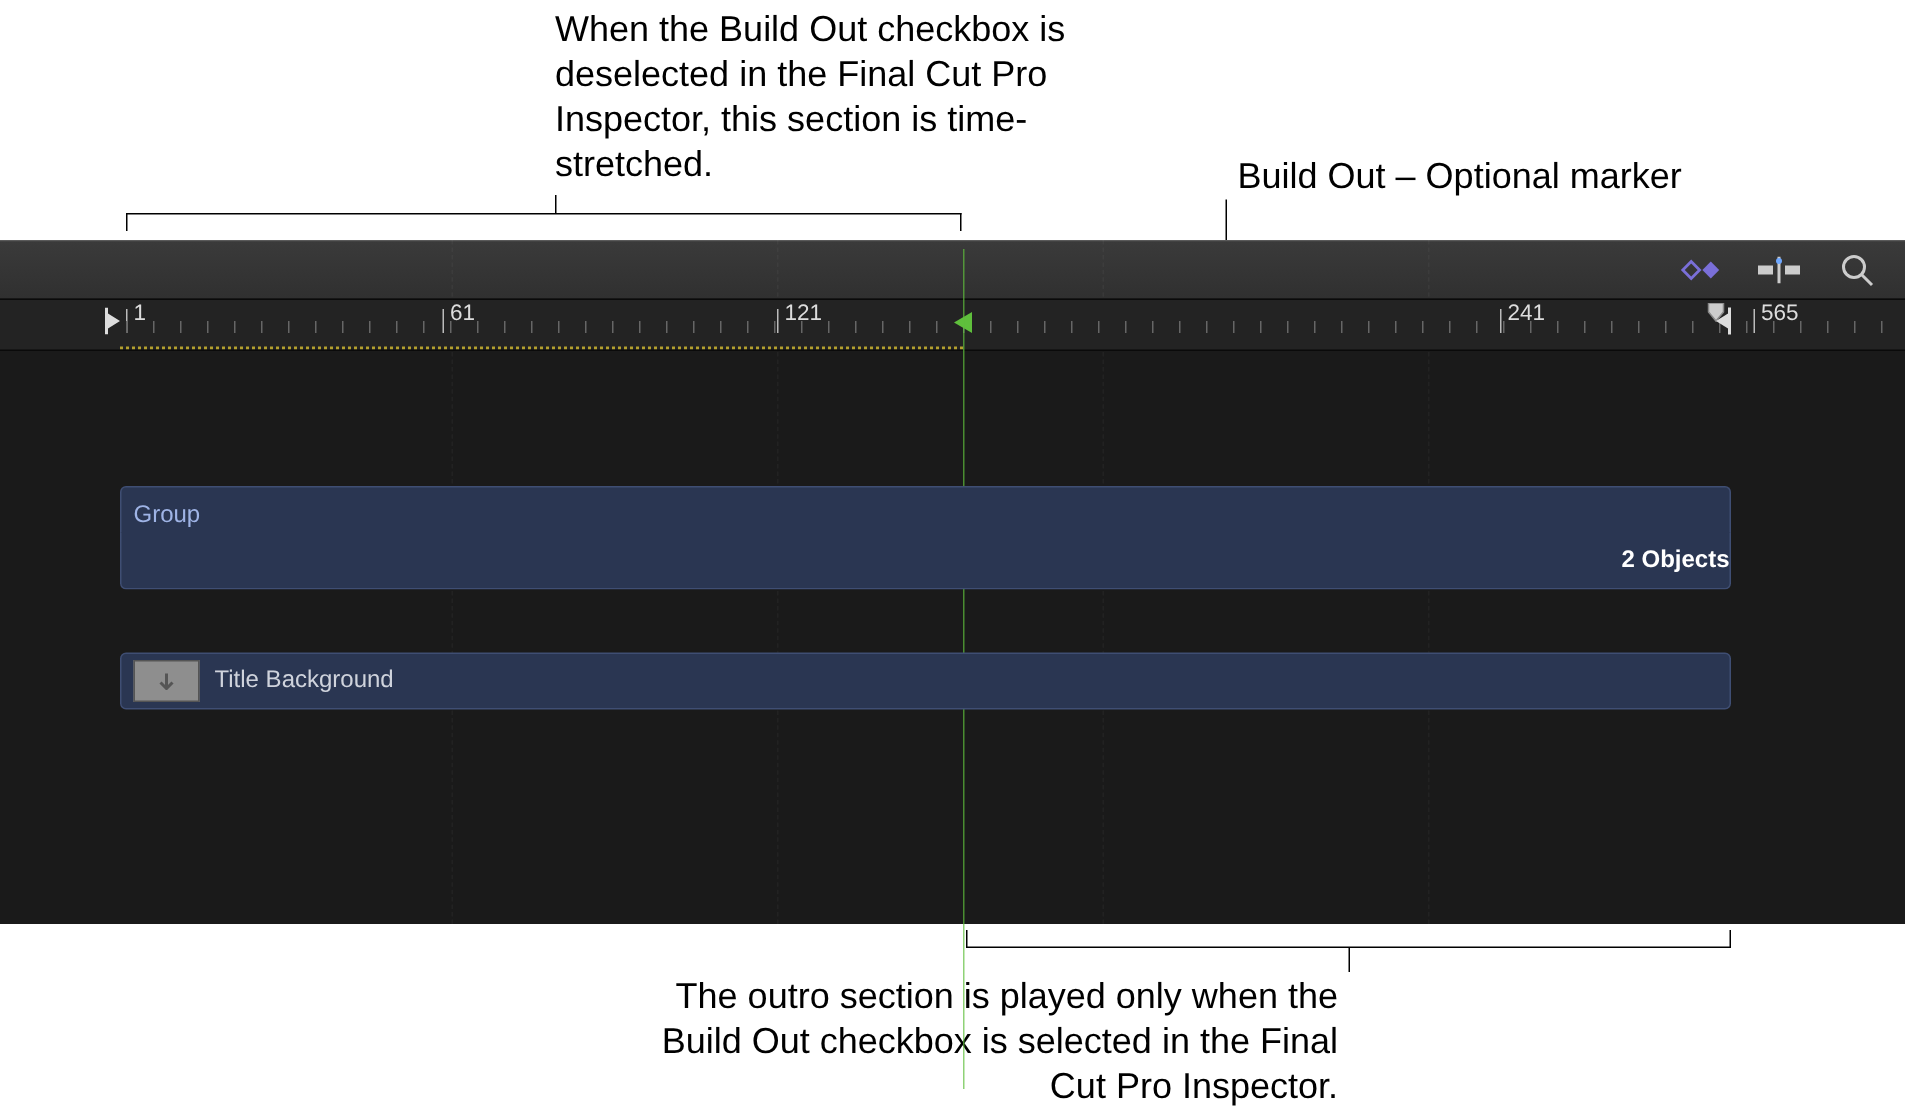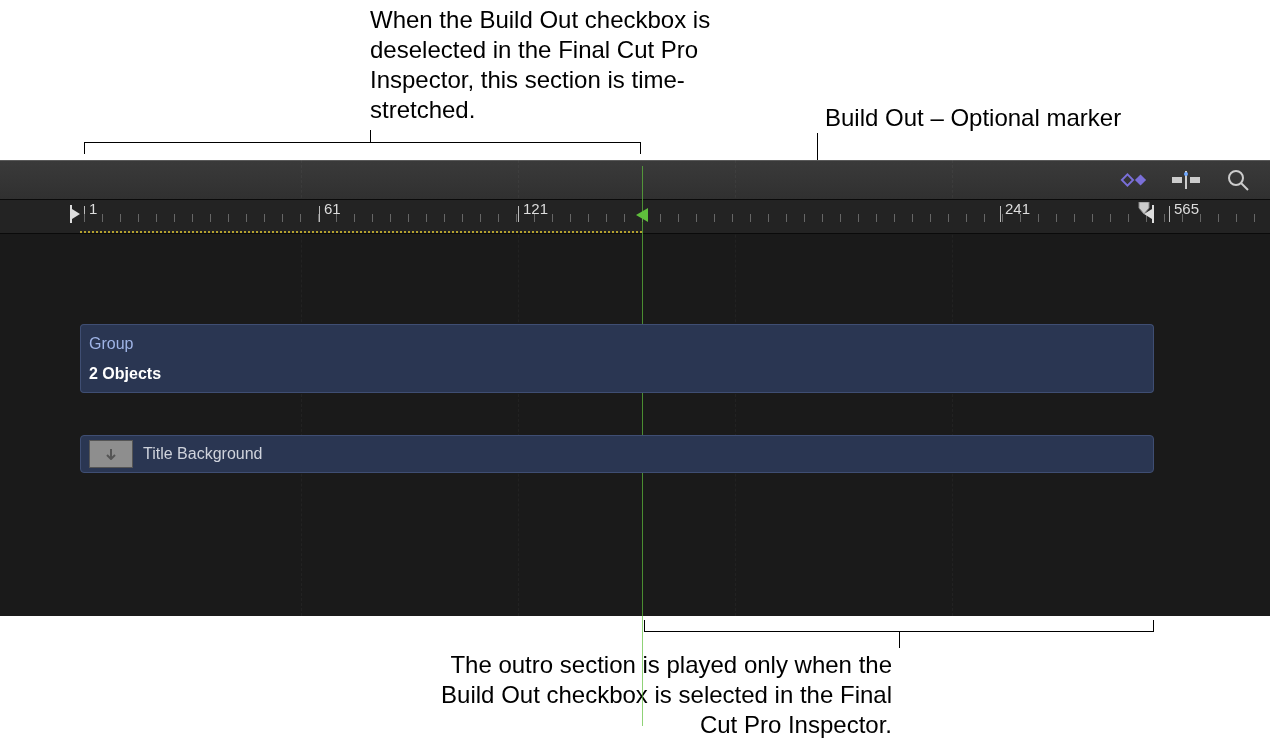--- a/index.html
+++ b/index.html
@@ -89,21 +89,21 @@
     border: 1px solid #3f4e73;
     border-radius: 4px;
     display:flex; align-items:center;
     padding-left: 8px;
     color:#cfd3dc;
     font-size:16px;
     margin-bottom: 6px;
   }
   .clip .title { white-space: nowrap; }
   .clip.group .titleA { color:#9fb4e6; margin-right: 0; }
-  .clip.group-row2 { border-top:none; border-top-left-radius:0; border-top-right-radius:0; margin-top:-7px; color:#fff; font-weight:600;}
+  .clip.group-row2 { border-top:none; border-top-left-radius:0; border-top-right-radius:0; margin-top:-7px; color:#fff; font-weight:600;justify-content:flex-end;}
   .clip.group-row1 { border-bottom:none; border-bottom-left-radius:0; border-bottom-right-radius:0; margin-bottom:0;}
   .gap { height: 24px; }
   .clip .hline { width:36px; height:0; border-top:2px solid #1c1c1c; margin-right:10px;}
   .thumb { width:44px; height:28px; background:#8e8e8e; border:1px solid #555; margin-right:10px; display:flex; align-items:center; justify-content:center;}
   .grid-v { position:absolute; top:0; bottom:0; width:0; border-left:1px dashed rgba(255,255,255,.04);}
 </style>
 </head>
 <body>
 
 <div class="callout" style="left:370px; top:5px; width:370px;">When the Build Out checkbox is deselected in the Final Cut Pro Inspector, this section is time-stretched.</div>
@@ -148,21 +148,21 @@
         <line x1="14" y1="14" x2="21" y2="21" stroke="#ccc" stroke-width="2"></line>
       </svg>
     </div>
   </div>
 
   <div class="ruler-wrap">
     <div class="ruler" id="ruler">
         <div class="tick-major" style="left: 4px;">
           <span>1</span>
         </div>
-        <div class="tick-major" style="left: 239px;">
+        <div class="tick-major" style="left: 215px;">
           <span>61</span>
         </div>
         <div class="tick-major" style="left: 438px;">
           <span>121</span>
         </div>
         <div class="tick-major" style="left: 693px; margin-top: 44px;">
           <span>181</span>
         </div>
         <div class="tick-major" style="left: 920px;">
           <span>241</span>

